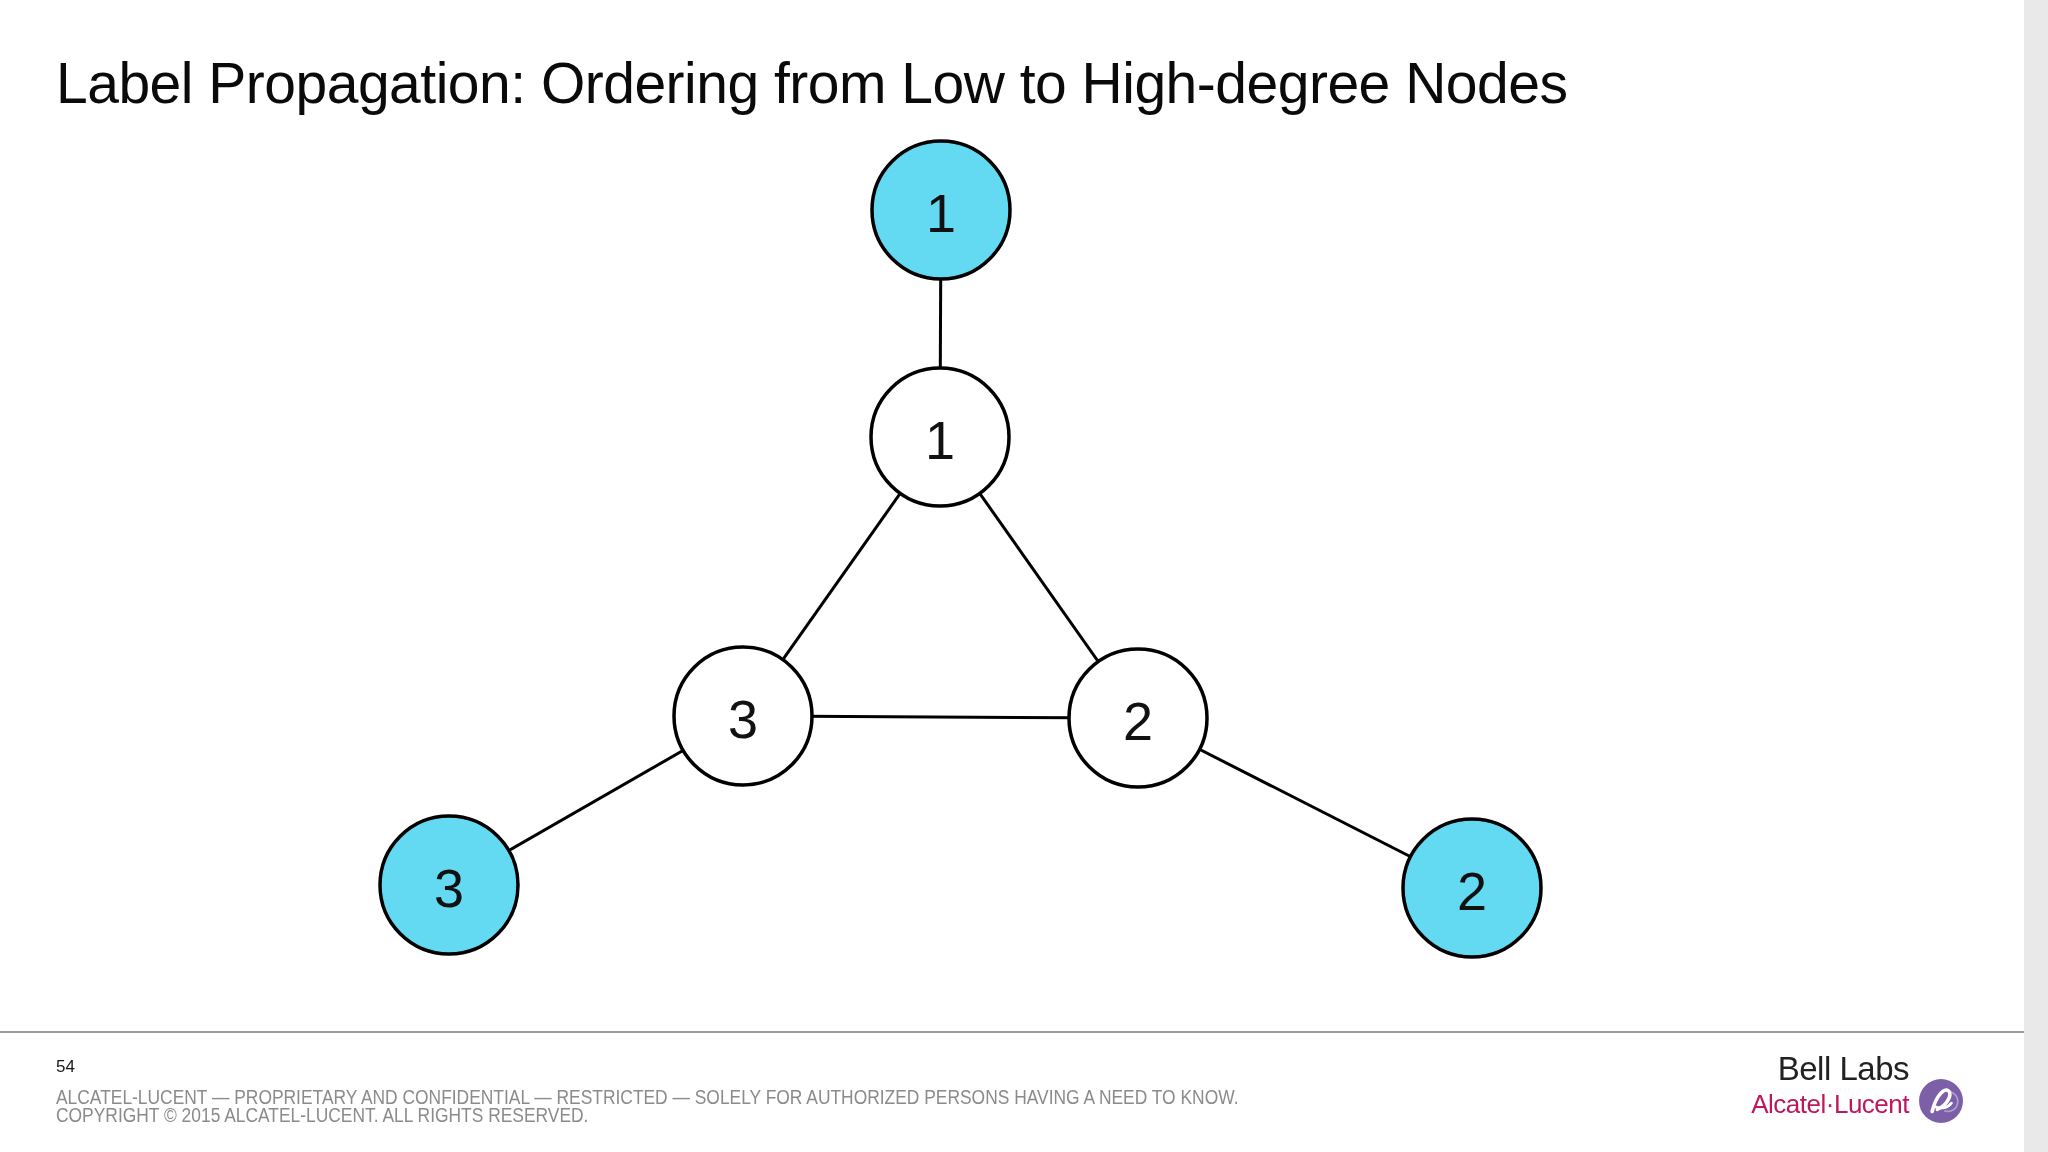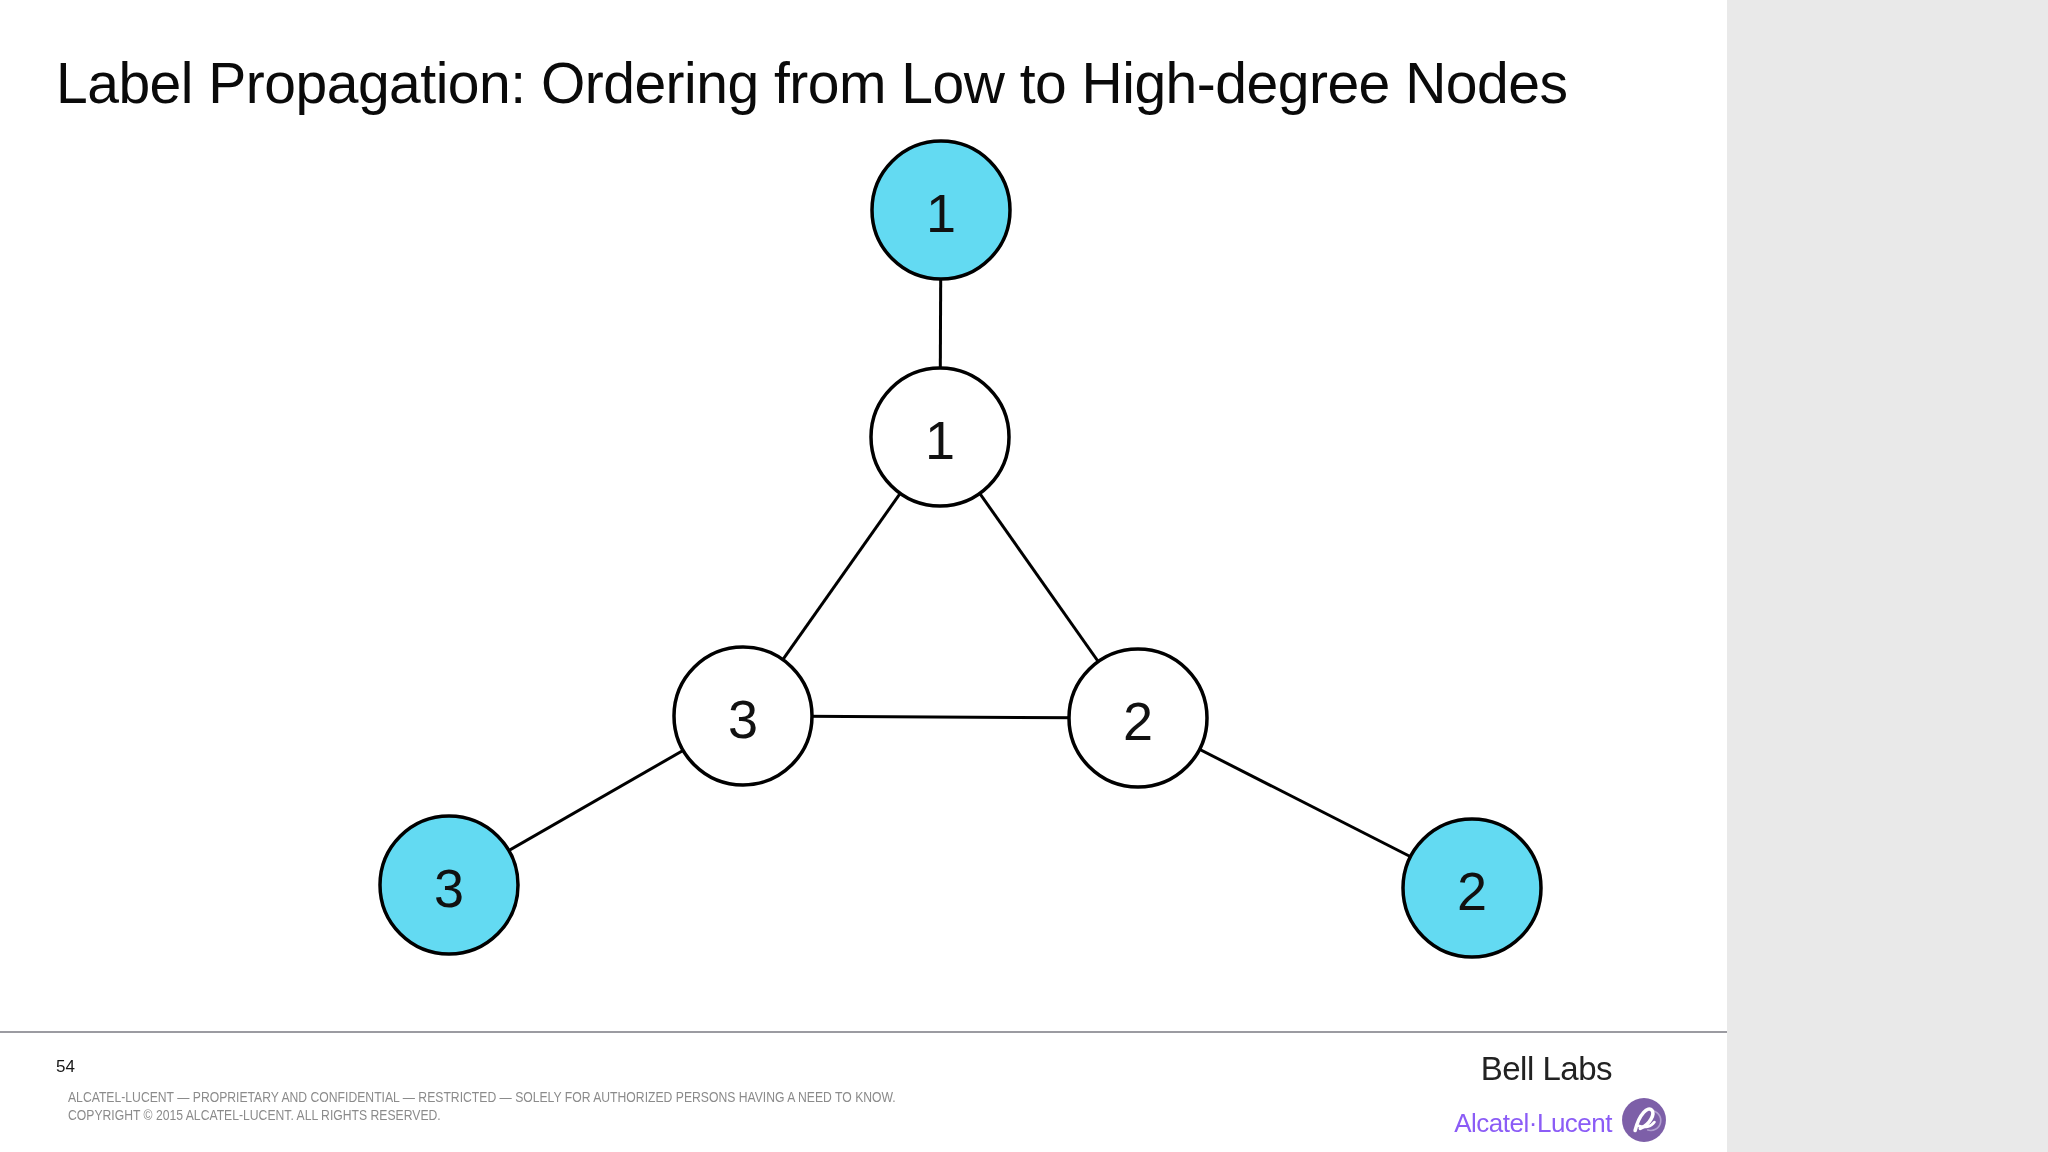--- a/index.html
+++ b/index.html
@@ -1,18 +1,18 @@
 <!DOCTYPE html>
 <html><head>
 <meta charset="utf-8">
 <style>
   html, body { margin: 0; padding: 0; background: #e9e9e9; }
   .slide {
     position: relative;
-    width: 1727px;
+    width: 2024px;
     height: 1152px;
     background: #ffffff;
     overflow: hidden;
     font-family: "Liberation Sans", sans-serif;
   }
   .slide-title {
     position: absolute;
     left: 56px;
     top: 52px;
     font-size: 57px;
@@ -41,23 +41,22 @@
     top: 1057px;
     font-size: 17px;
     font-weight: 500;
     color: #161616;
   }
   .legal {
     position: absolute;
     left: 56px;
     top: 1088px;
     color: #8b8b8b;
-    font-size: 14px;
+    font-size: 20px;
     line-height: 18px;
-    margin-left: 12px;
   }
   .legal-line {
     transform: scaleX(0.87);
     transform-origin: left center;
     white-space: nowrap;
   }
   .brand-block {
     position: absolute;
     right: 60px;
     top: 1052px;
@@ -73,24 +72,24 @@
   .brand-name {
     font-size: 33px;
     line-height: 1.0;
     color: #222222;
     font-weight: 500;
     letter-spacing: -0.5px;
     white-space: nowrap;
     text-align: center;
   }
   .brand-company {
-    margin-top: 25px;
+    margin-top: 6px;
     font-size: 26px;
     line-height: 1.0;
-    color: #8b5cf6;
+    color: #be185d;
     font-weight: 400;
     letter-spacing: -0.5px;
     white-space: nowrap;
   }
   .brand-logo {
     width: 46px;
     height: 46px;
     margin-bottom: -7px;
   }
 </style>

